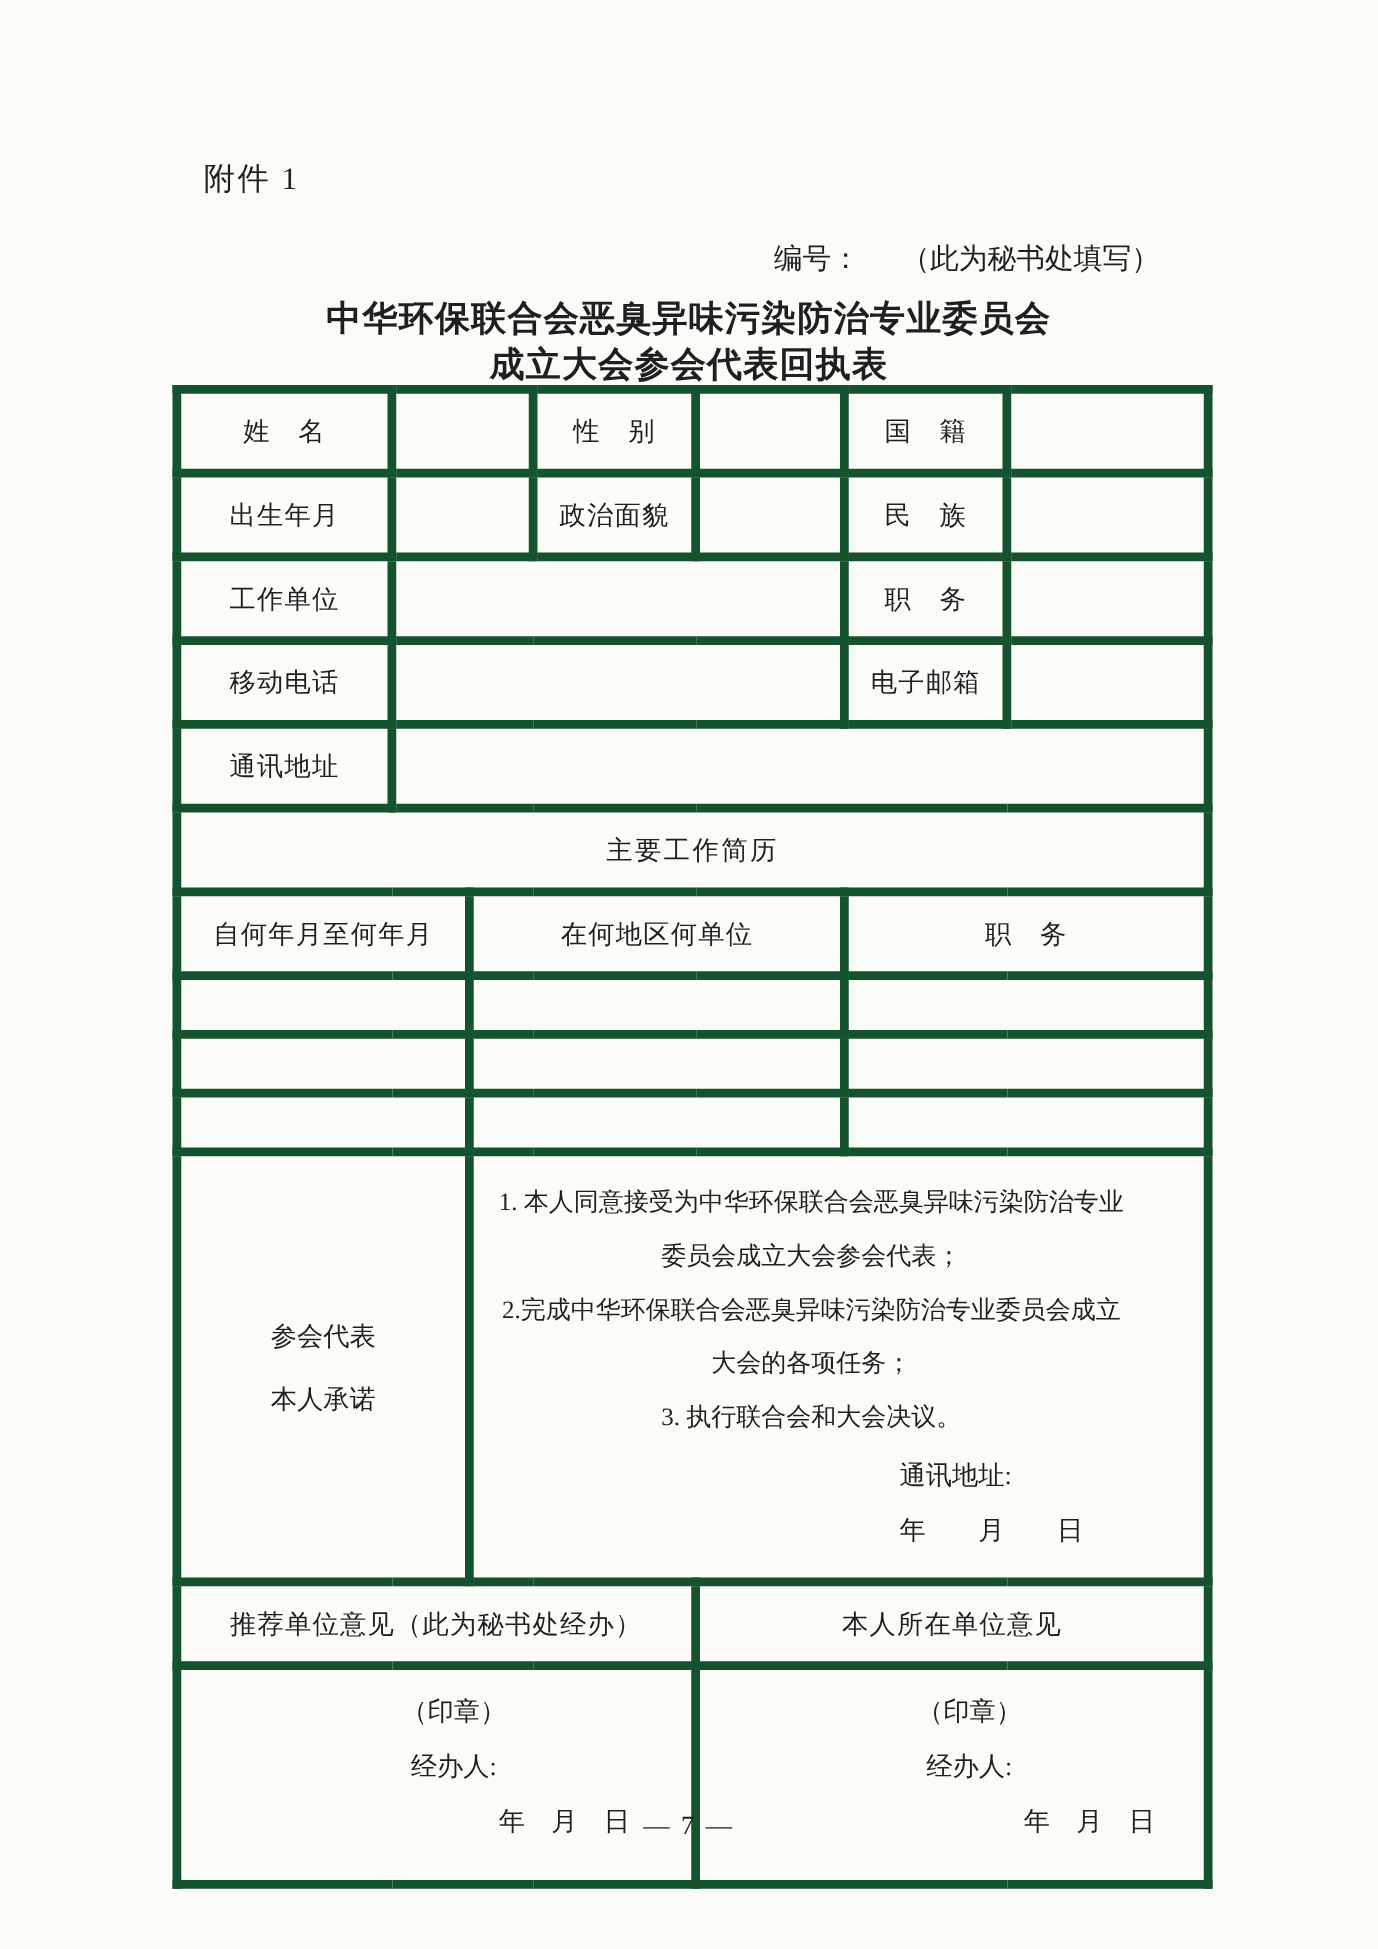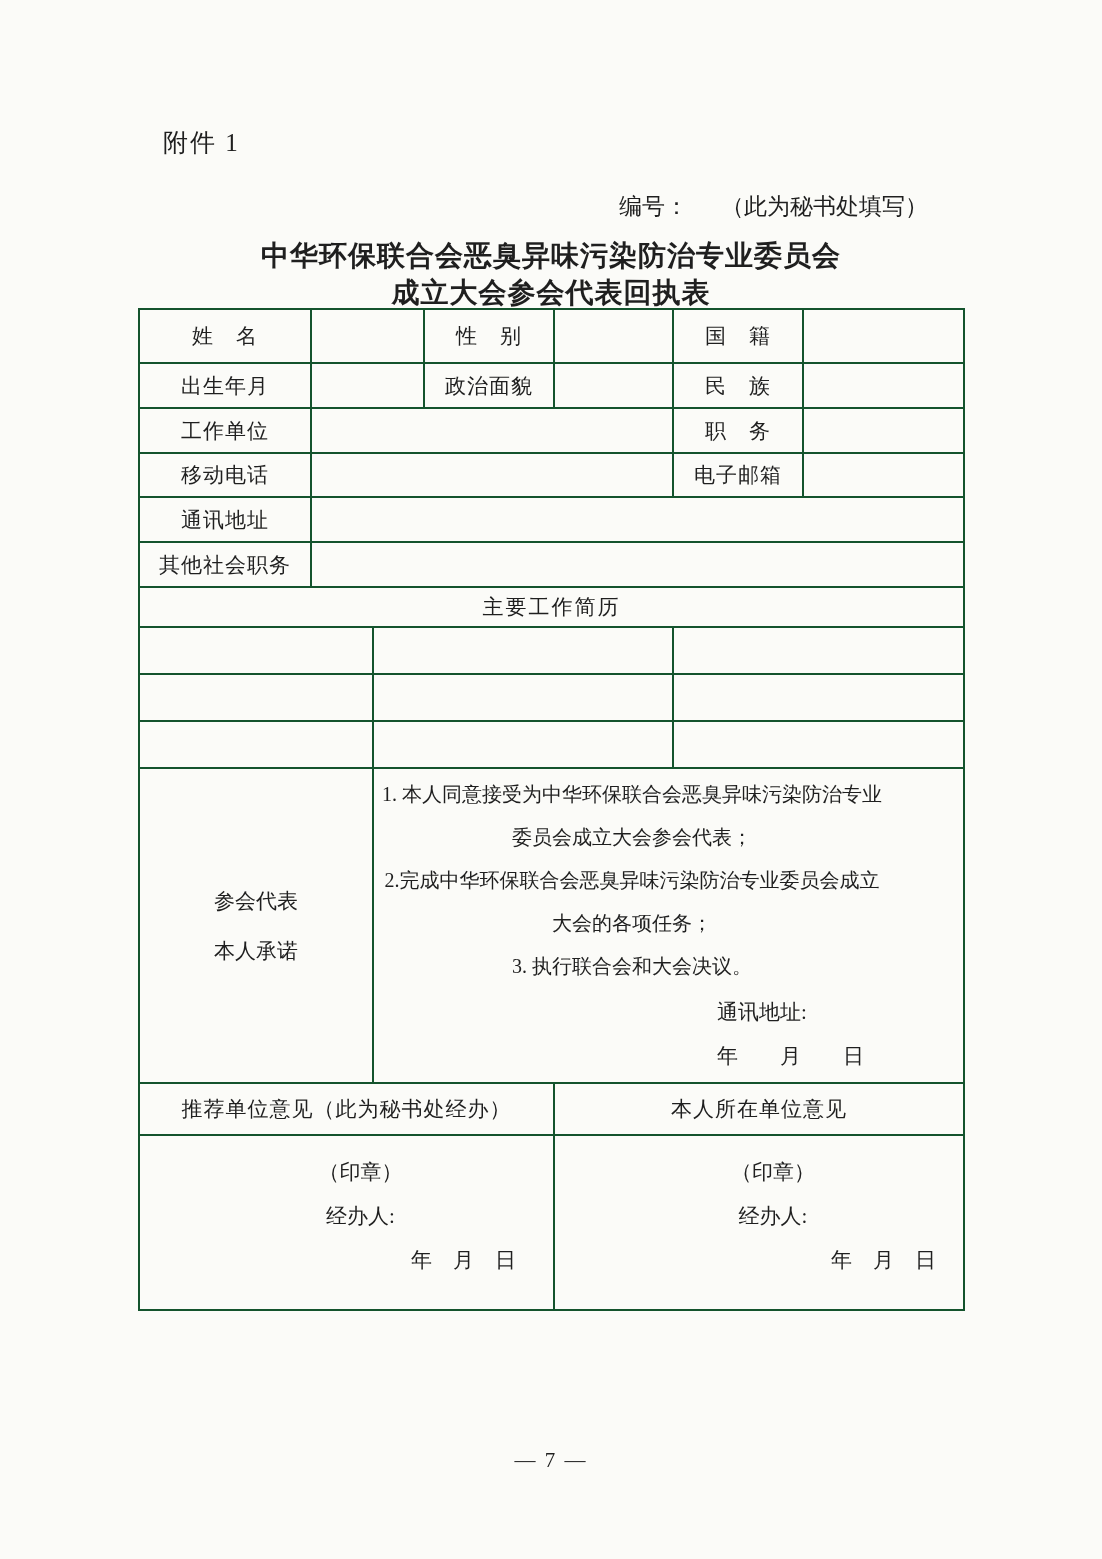--- a/index.html
+++ b/index.html
@@ -25,24 +25,24 @@
     text-align: center; font-weight: bold; font-size: 28px;
     line-height: 37px; letter-spacing: 1px;
   }
 
   table.form {
     position: absolute; left: 138px; top: 308px;
     width: 825px; border-collapse: collapse; table-layout: fixed;
     border: 2px solid #3e3e3e;
   }
   table.form td {
-    border: 2px solid #14532d;
+    border: 7px solid #14532d;
     font-size: 21px;
     text-align: center; vertical-align: middle;
-    padding: 4px; overflow: hidden;
+    padding: 16px; overflow: hidden;
   }
   td.lbl { letter-spacing: 1px; }
   td.section-hd { letter-spacing: 2px; }
 
   td.commit-label { vertical-align: middle; }
   .commit-label-inner { display: flex; flex-direction: column; gap: 22px; font-size: 21px; }
 
   td.commit-body {
     text-align: left; vertical-align: top;
     padding: 10px 14px 0 18px;
@@ -127,29 +127,30 @@
       <td class="lbl">电子邮箱</td>
       <td></td>
     </tr>
 
     <tr style="height:45px">
       <td class="lbl">通讯地址</td>
       <td colspan="6"></td>
     </tr>
 
 
-    <tr style="height:45px">
-      <td class="lbl">其他社会职务</td>
-      <td colspan="6"></td>
-    </tr>
 
     <tr style="height:40px">
       <td colspan="7" class="section-hd">主要工作简历</td>
     </tr>
 
+    <tr style="height:55px">
+      <td colspan="2" class="lbl">自何年月至何年月</td>
+      <td colspan="3" class="lbl">在何地区何单位</td>
+      <td colspan="2" class="lbl">职　务</td>
+    </tr>
 
     <tr style="height:47px">
       <td colspan="2"></td>
       <td colspan="3"></td>
       <td colspan="2"></td>
     </tr>
     <tr style="height:47px">
       <td colspan="2"></td>
       <td colspan="3"></td>
       <td colspan="2"></td>

